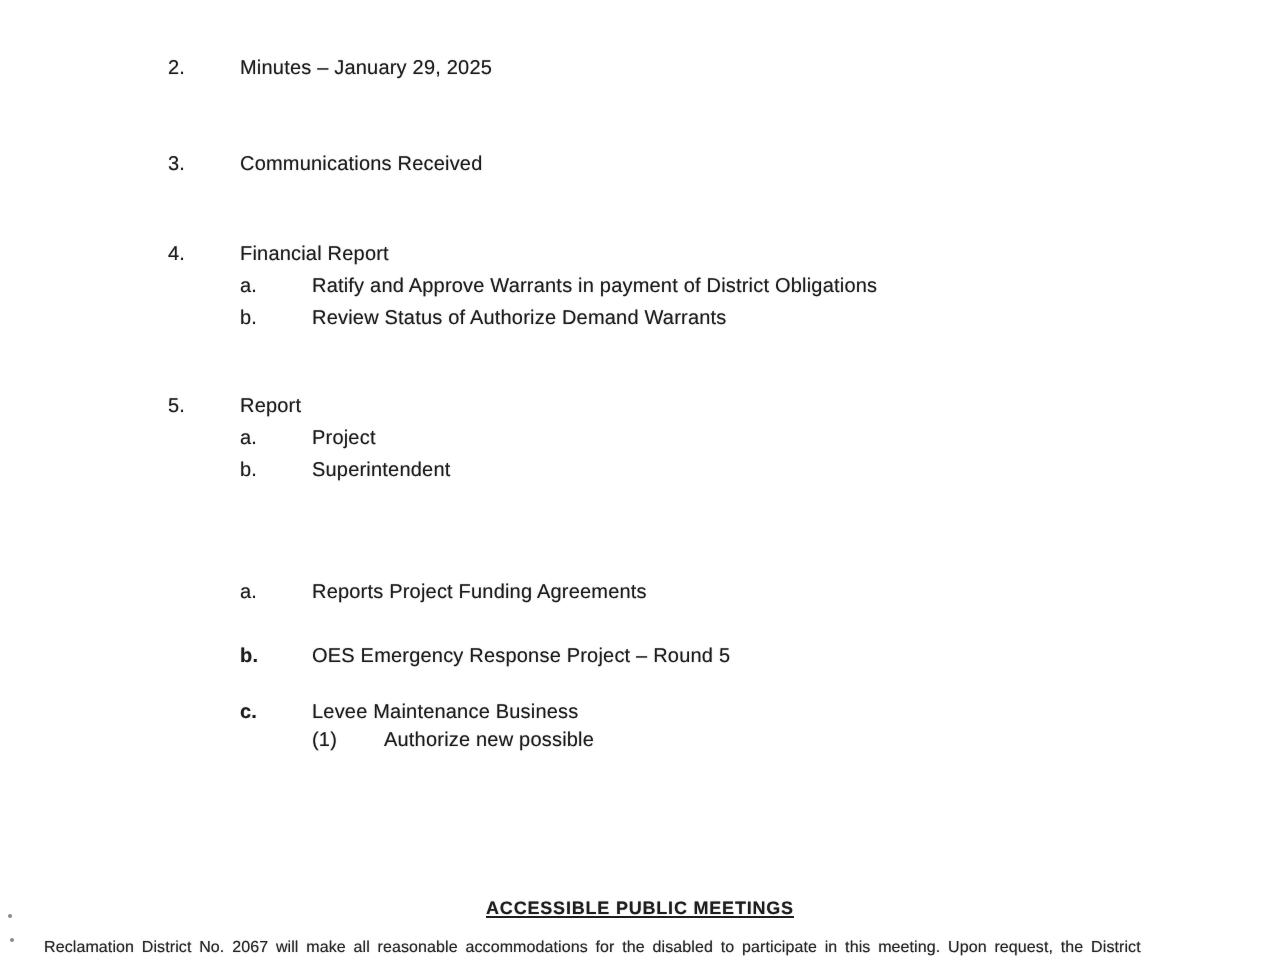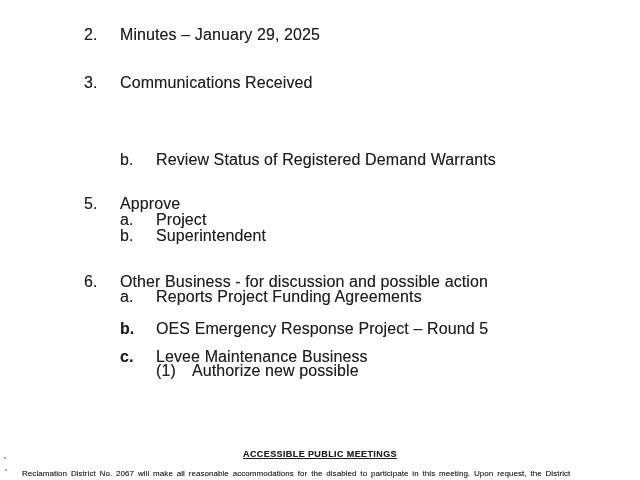--- a/index.html
+++ b/index.html
@@ -11,21 +11,21 @@
     color: #1f1f1f;
   }
   .page {
     position: absolute;
     inset: 0;
     
     text-shadow: 0 0 0.6px rgba(40,40,40,0.55);
   }
   .row {
     position: absolute;
-    font-size: 16px;
+    font-size: 10px;
     line-height: 13px;
     white-space: nowrap;
     letter-spacing: 0.1px;
   }
   .lvl1 { left: 84px; }
   .lvl2 { left: 120px; }
   .lvl3 { left: 156px; }
   .num {
     display: inline-block;
     width: 36px;
@@ -66,37 +66,40 @@
 <div class="page">
 
   <div class="row lvl1" style="top:28px">
     <span class="num">2.</span><span>Minutes – January 29, 2025</span>
   </div>
 
   <div class="row lvl1" style="top:76px">
     <span class="num">3.</span><span>Communications Received</span>
   </div>
 
+  <div class="row lvl1" style="top:121px">
+    <span class="num">4.</span><span>Financial Report</span>
+  </div>
+  <div class="row lvl2" style="top:137px">
+    <span class="num">a.</span><span>Ratify and Approve Warrants in payment of District Obligations</span>
+  </div>
   <div class="row lvl2" style="top:153px">
-    <span class="num">b.</span><span>Review Status of Registered Demand Warrants</span>
+    <span class="num">b.</span><span>Review Status of Authorize Demand Warrants</span>
   </div>
 
   <div class="row lvl1" style="top:197px">
-    <span class="num">5.</span><span>Approve</span>
+    <span class="num">5.</span><span>Report</span>
   </div>
   <div class="row lvl2" style="top:213px">
     <span class="num">a.</span><span>Project</span>
   </div>
   <div class="row lvl2" style="top:229px">
     <span class="num">b.</span><span>Superintendent</span>
   </div>
 
-  <div class="row lvl1" style="top:275px">
-    <span class="num">6.</span><span>Other Business - for discussion and possible action</span>
-  </div>
   <div class="row lvl2" style="top:290px">
     <span class="num">a.</span><span>Reports Project Funding Agreements</span>
   </div>
   <div class="row lvl2" style="top:322px">
     <span class="num bold">b.</span><span>OES Emergency Response Project – Round 5</span>
   </div>
   <div class="row lvl2" style="top:350px">
     <span class="num bold">c.</span><span>Levee Maintenance Business</span>
   </div>
   <div class="row lvl3" style="top:364px">

